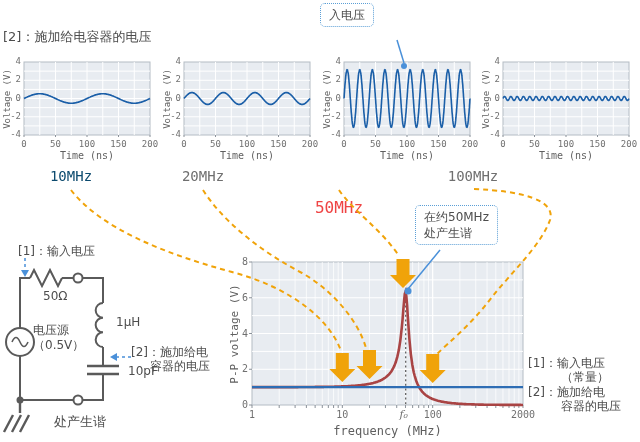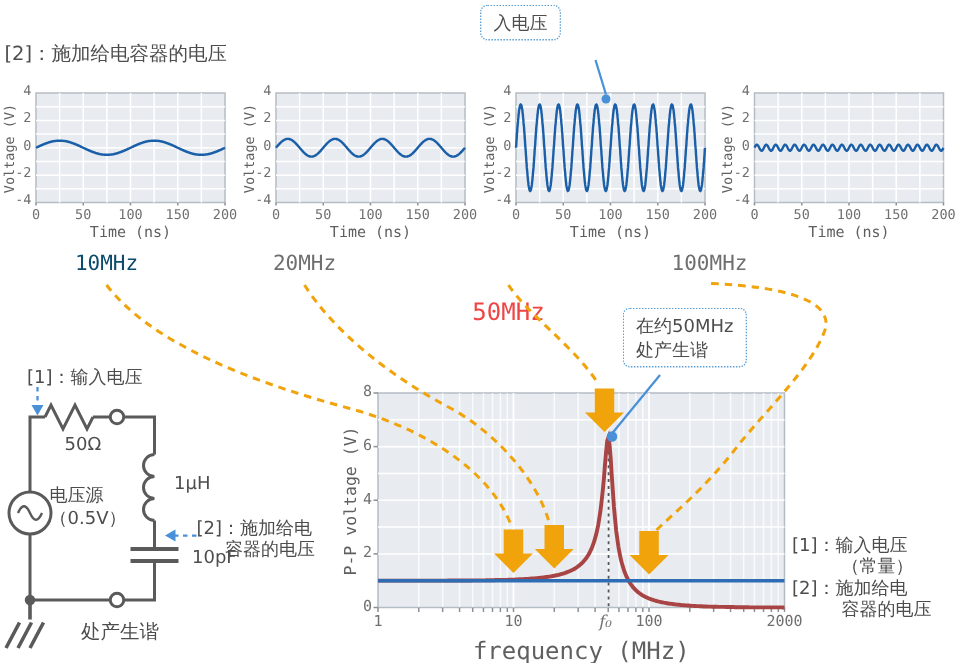--- a/index.html
+++ b/index.html
@@ -249,21 +249,21 @@
       <div class="tickx" style="right: 392px; top: 399px; font-size: 10px;">0</div>
       <div class="tickx" style="right: 392px; top: 363.25px; font-size: 10px;">2</div>
       <div class="tickx" style="right: 392px; top: 327.5px; font-size: 10px;">4</div>
       <div class="tickx" style="right: 392px; top: 291.75px; font-size: 10px;">6</div>
       <div class="tickx" style="right: 392px; top: 256px; font-size: 10px;">8</div>
       <div class="tickx" style="left: 252px; top: 409px; transform: translateX(-50%); font-size: 10px;">1</div>
       <div class="tickx" style="left: 342.333px; top: 409px; transform: translateX(-50%); font-size: 10px;">10</div>
       <div class="tickx" style="left: 403.708px; top: 408px; transform: translateX(-50%); font-size: 11px; font-style: italic; font-family: &quot;DejaVu Serif&quot;, serif;">f₀</div>
       <div class="tickx" style="left: 432.667px; top: 409px; transform: translateX(-50%); font-size: 10px;">100</div>
       <div class="tickx" style="left: 523px; top: 409px; transform: translateX(-50%); font-size: 10px;">2000</div>
-      <div class="tickx" style="left: 387.5px; top: 424px; transform: translateX(-50%); font-size: 16px; color: rgb(95, 95, 95);">frequency (MHz)</div>
+      <div class="tickx" style="left: 387.5px; top: 424px; transform: translateX(-50%); font-size: 12px; color: rgb(95, 95, 95);">frequency (MHz)</div>
       <div class="tickx" style="left: 234px; top: 333.5px; transform: translate(-50%, -50%) rotate(-90deg); font-size: 11px; color: rgb(95, 95, 95);">P-P voltage (V)</div>
     </div>
 
   <div class="lbl" style="left:3px;top:30px;font-size:13px">[2]：施加给电容器的电压</div>
 
   <div class="lbl" style="left:18px;top:244px">[1]：输入电压</div>
   <div class="lbl" style="left:43px;top:289px">50Ω</div>
   <div class="lbl" style="left:116px;top:315px">1μH</div>
   <div class="lbl" style="left:33px;top:323px">电压源</div>
   <div class="lbl" style="left:33px;top:338px">（0.5V）</div>

